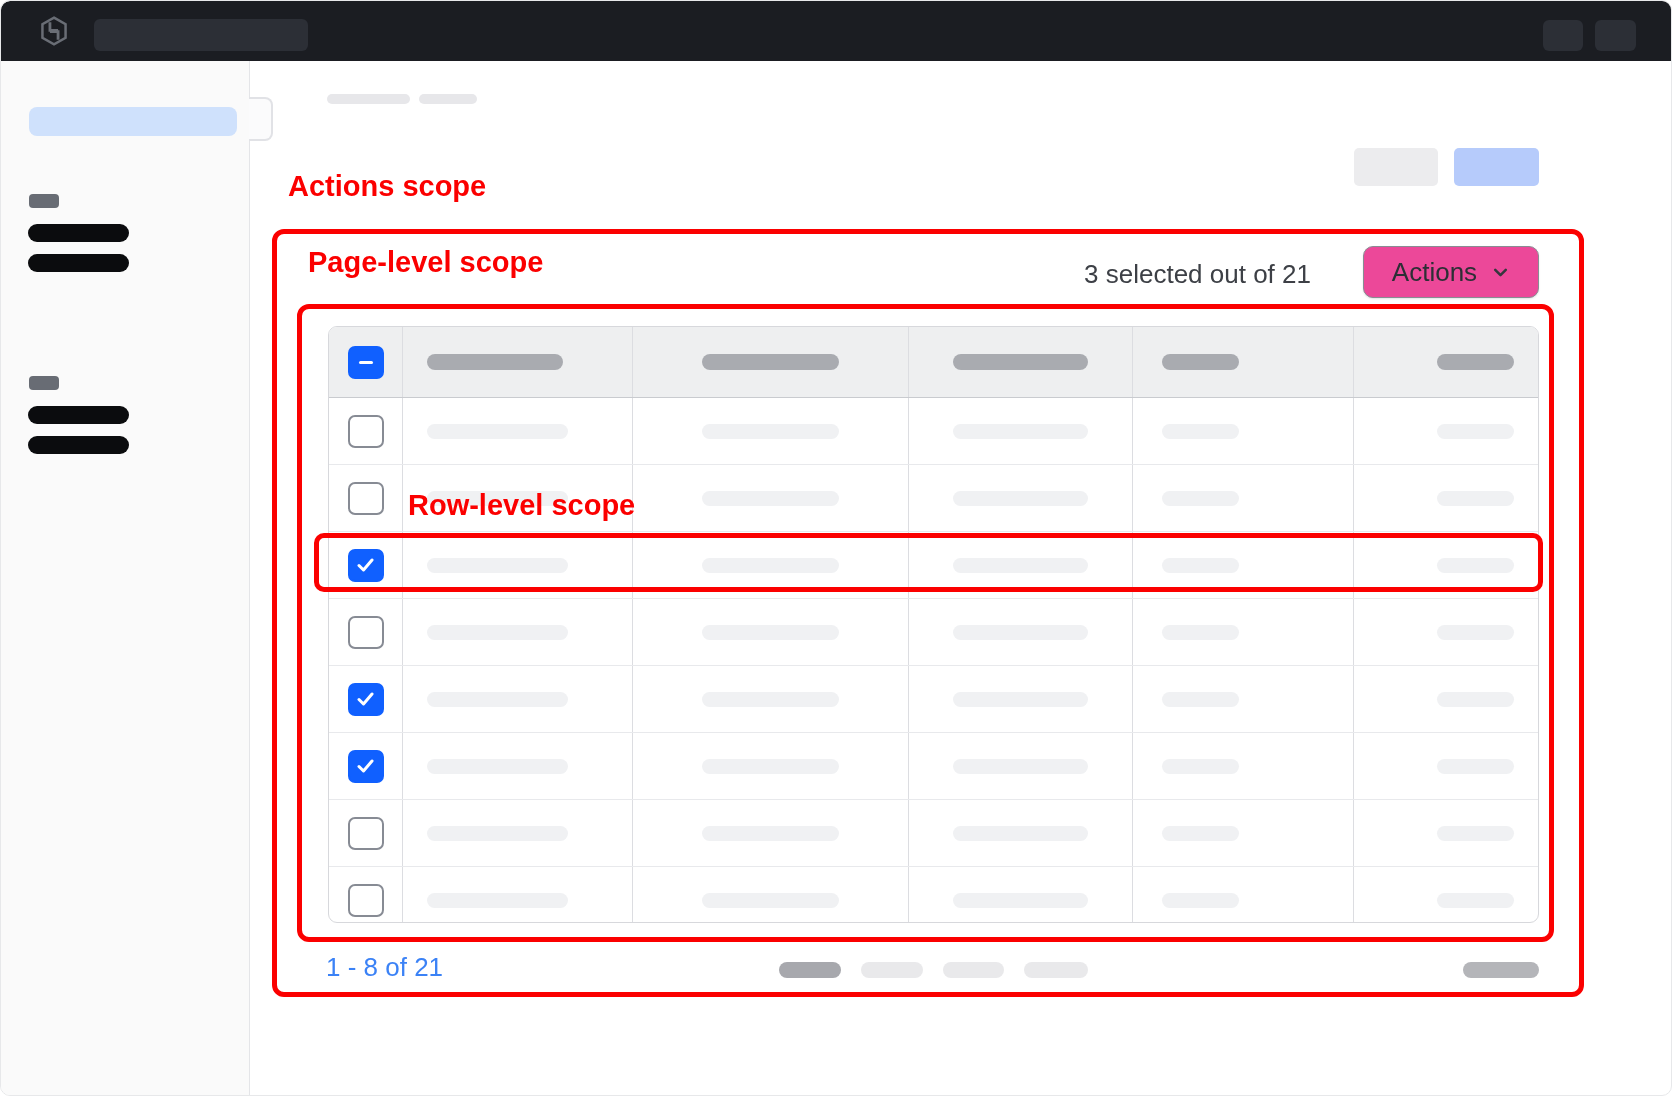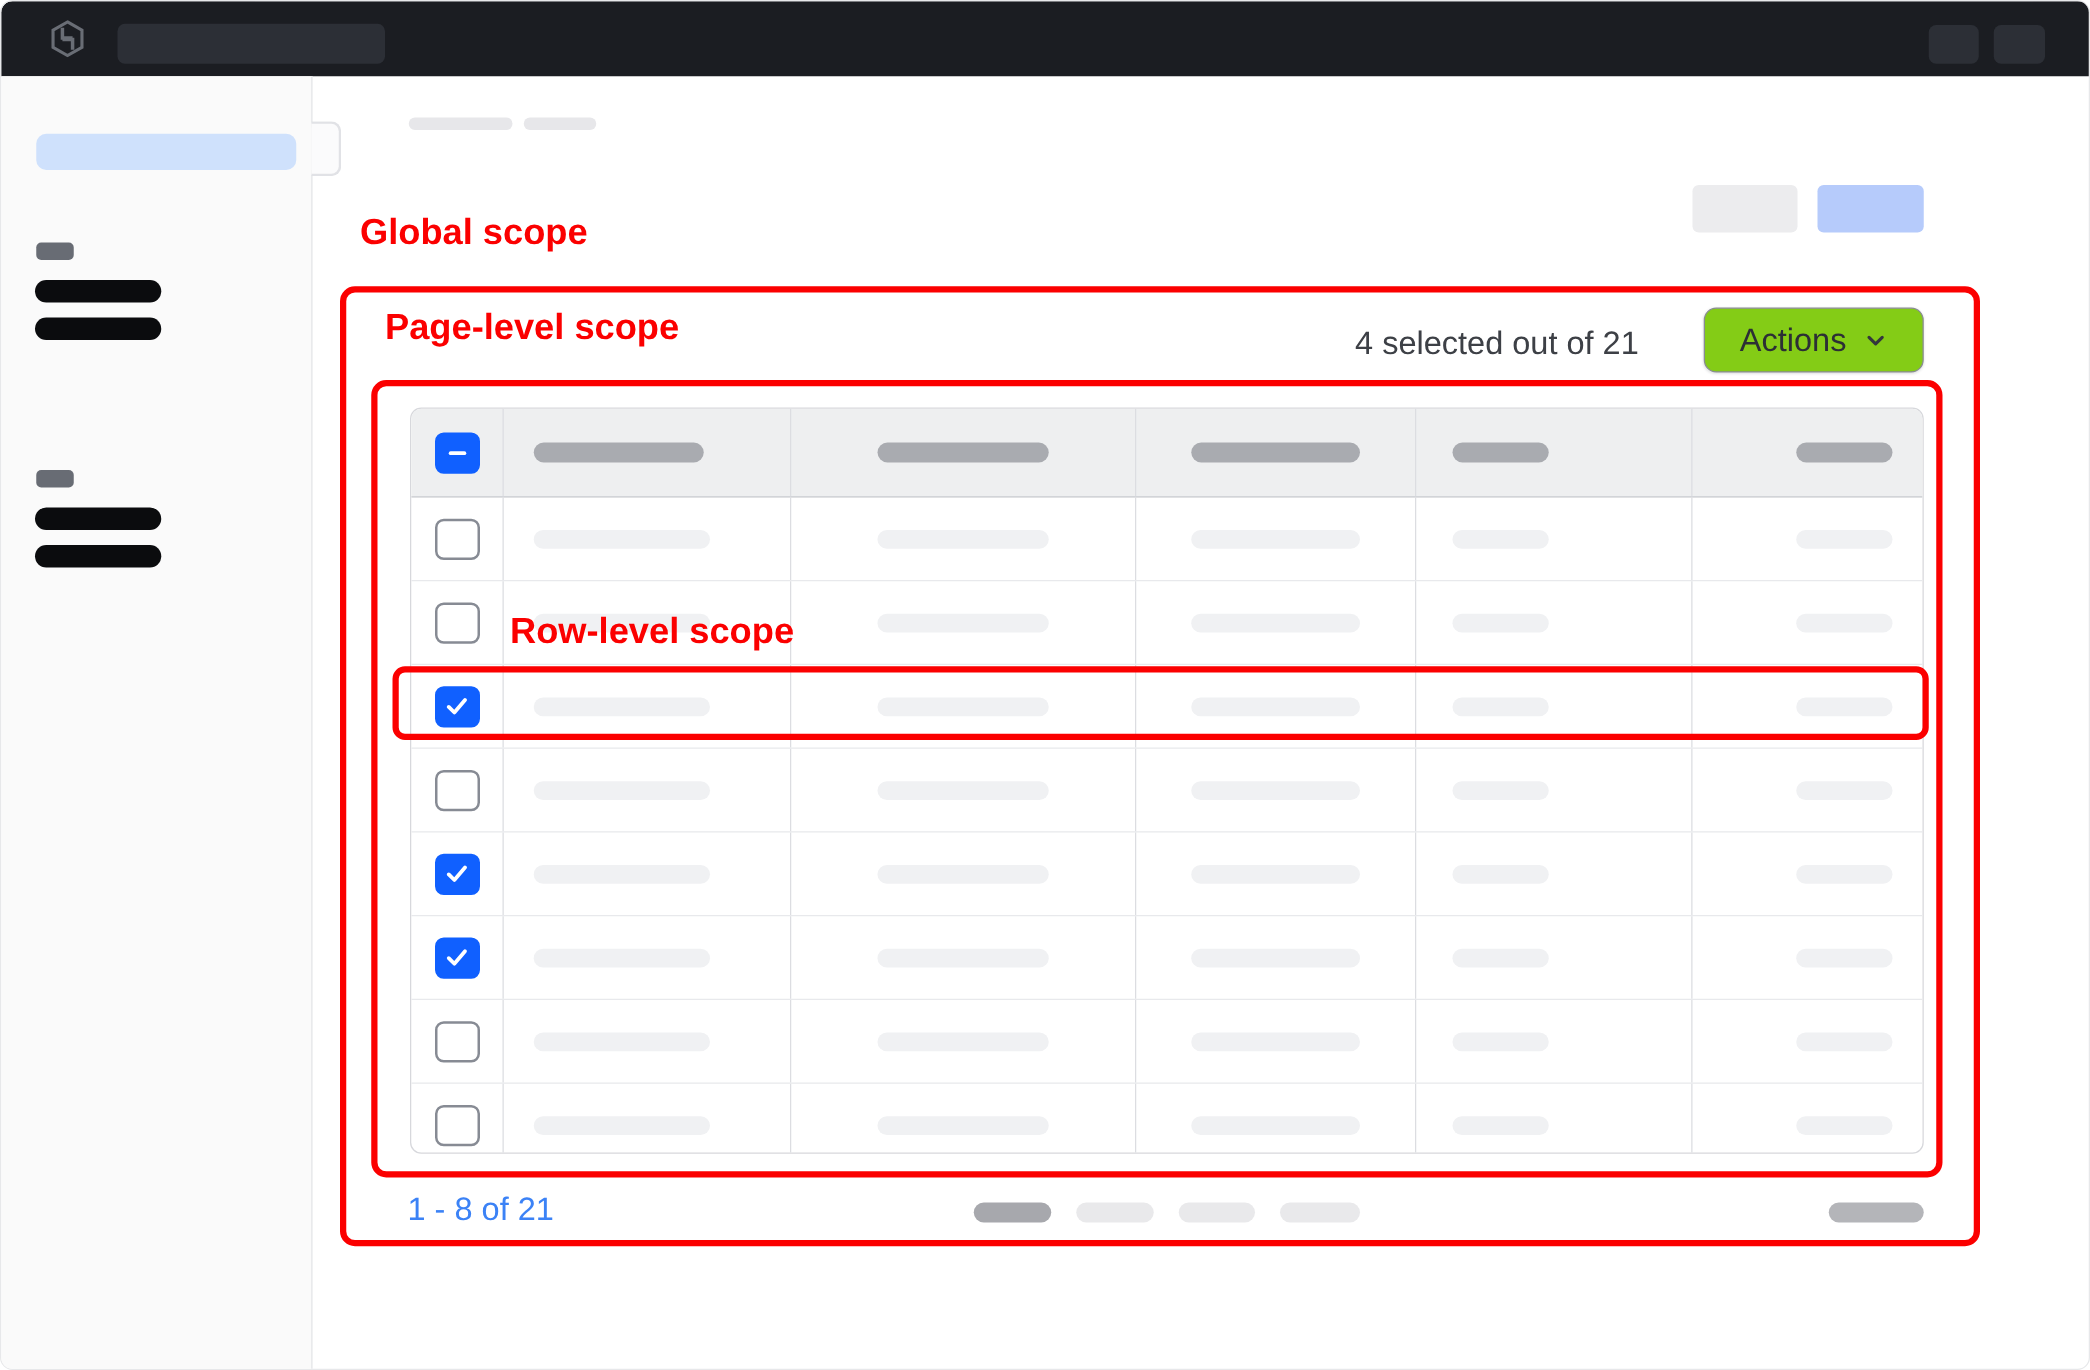--- a/index.html
+++ b/index.html
@@ -37,21 +37,21 @@
   .lbl-global{left:287px;top:170px;}
   .lbl-page{left:307px;top:246px;}
   .lbl-row{left:407px;top:489px;}
   .red-box{border:5px solid #fb0000;border-radius:12px;pointer-events:none;}
   .box-global{left:271px;top:228px;width:1312px;height:768px;}
   .box-page{left:296px;top:303px;width:1257px;height:638px;}
   .box-row{left:313px;top:532px;width:1229px;height:59px;border-radius:10px;}
 
   
   .sel-summary{top:258px;right:360px;font-size:26px;color:#3d4046;white-space:nowrap;}
-  .actions-btn{left:1362px;top:245px;width:176px;height:52px;background:#84cc16;
+  .actions-btn{left:1362px;top:245px;width:176px;height:52px;background:#ec4899;
                border:1.5px solid #898c93;border-radius:10px;display:flex;align-items:center;
                justify-content:center;gap:14px;box-shadow:0 1px 2px rgba(20,22,28,.12);cursor:pointer;}
   .actions-btn span{font-size:26px;color:#2c2f35;}
 
   
   .table{left:327px;top:325px;width:1211px;height:597px;background:#fff;
          border:1px solid #d7d8dc;border-radius:9px;overflow:hidden;}
   .trow{display:grid;grid-template-columns:73px 230px 276px 224px 221px 187px;height:66px;}
   .trow.head{height:70px;background:#eeeff0;border-bottom:1px solid #c9cbcf;}
   .trow.body + .trow.body{border-top:1px solid #e8e9ec;}
@@ -105,26 +105,26 @@
     <div class="abs side-item i3"></div>
     <div class="abs side-item i4"></div>
   </div>
   <div class="abs flyout-tab"></div>
 
   <div class="abs crumb crumb1"></div>
   <div class="abs crumb crumb2"></div>
   <div class="abs btn-ghost"></div>
   <div class="abs btn-primary"></div>
 
-  <div class="abs red-label lbl-global">Global scope</div>
+  <div class="abs red-label lbl-global">Actions scope</div>
   <div class="abs red-box box-global"></div>
   <div class="abs red-label lbl-page">Page-level scope</div>
   <div class="abs red-box box-page"></div>
 
-  <div class="abs sel-summary">4 selected out of 21</div>
+  <div class="abs sel-summary">3 selected out of 21</div>
   <div class="abs actions-btn">
     <span>Actions</span>
     <svg width="19" height="19" viewBox="0 0 18 18">
       <polyline points="4,6.5 9,11.5 14,6.5" fill="none" stroke="#34373d" stroke-width="2.4" stroke-linecap="round" stroke-linejoin="round"></polyline>
     </svg>
   </div>
 
   <div class="abs table">
     <div class="trow head">
       <div class="cell ccb">

